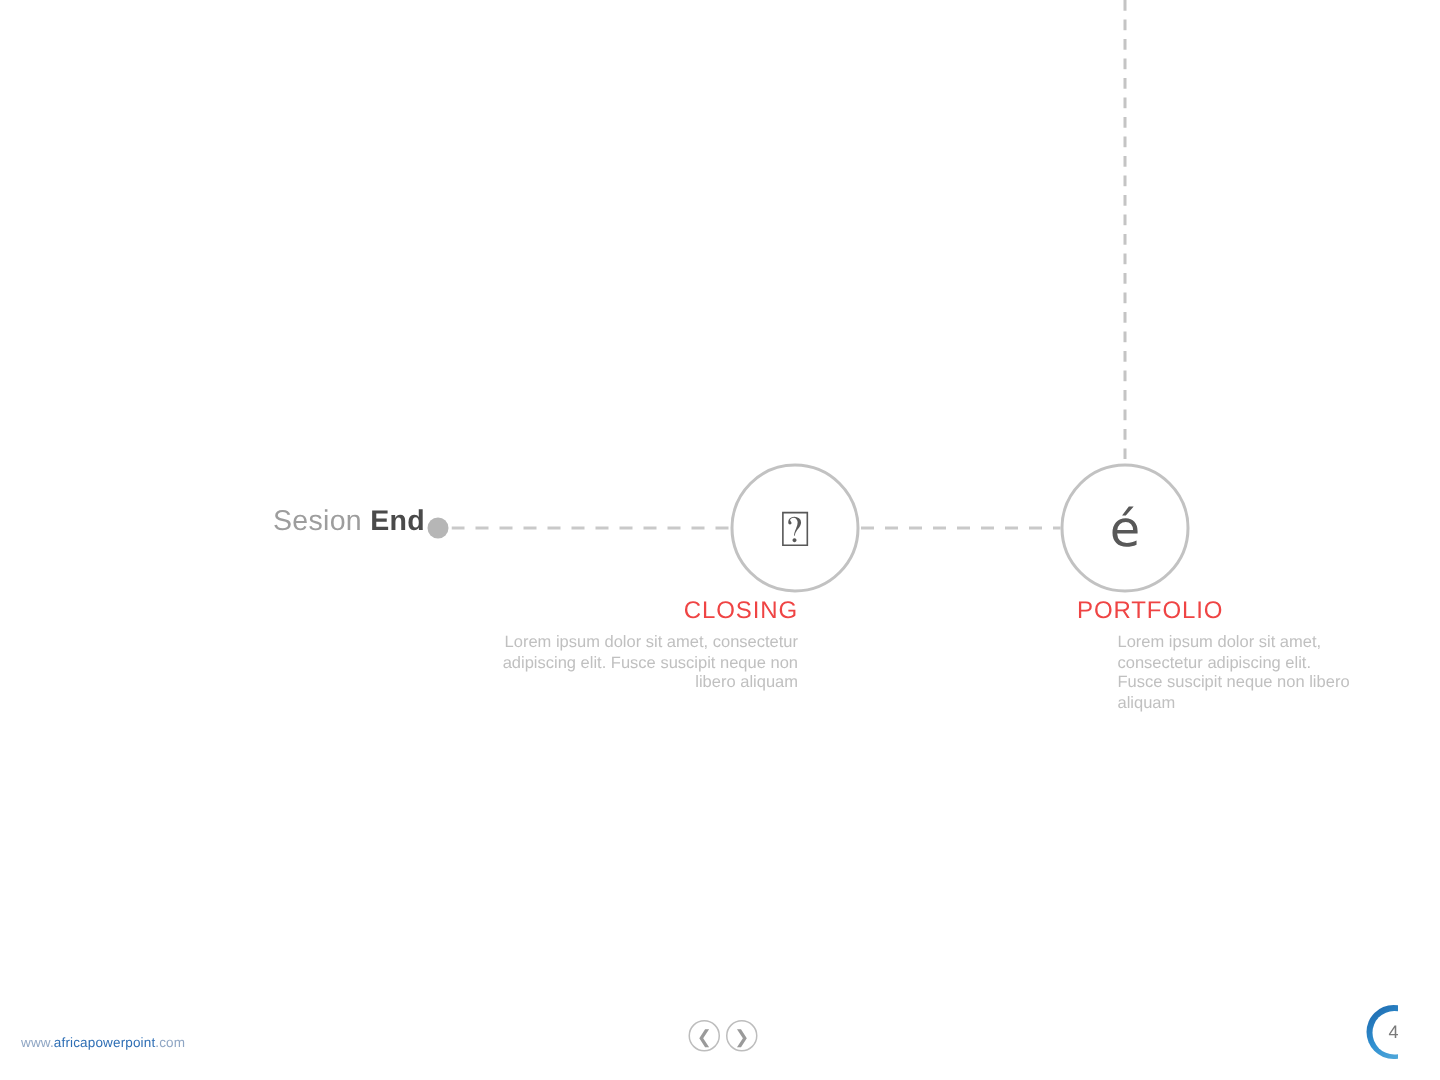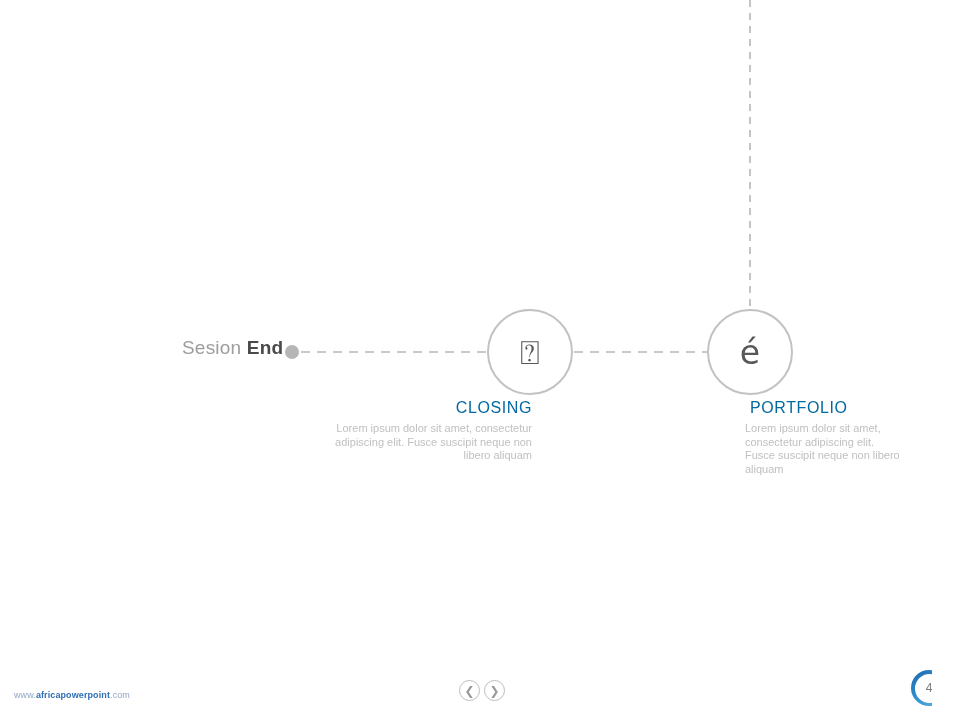--- a/index.html
+++ b/index.html
@@ -95,49 +95,49 @@
     font-family: "DejaVu Sans", sans-serif;
   }
 
   .node-closing .ring { left: 487px; top: 309px; }
   .node-portfolio .ring { left: 707px; top: 309px; }
 
   .node .title {
     position: absolute;
     top: 399px;
     font-size: 16px;
-    color: #0369a1;
+    color: #ef4444;
     letter-spacing: .6px;
   }
   .node .desc {
     position: absolute;
     top: 422px;
     font-size: 11px;
     line-height: 13.5px;
     color: #c0c0c0;
   }
 
   .node-closing .title { left: 334px; width: 198px; text-align: right; }
   .node-closing .desc  { left: 334px; width: 198px; text-align: right; }
 
-  .node-portfolio .title { left: 750px; width: 200px; text-align: left; }
+  .node-portfolio .title { left: 718px; width: 200px; text-align: left; }
   .node-portfolio .desc  { left: 745px; width: 162px; text-align: left; }
 
   
   .watermark {
     position: absolute;
     left: 14px;
     top: 690px;
     font-size: 9px;
     color: #8fa6c4;
     letter-spacing: .1px;
     white-space: nowrap;
   }
   .watermark .brand {
-    font-weight: bold;
+    font-weight: normal;
     color: #2f6fb5;
   }
 
   .nav {
     position: absolute;
     left: 459px;
     top: 680px;
     display: flex;
     gap: 4px;
   }

